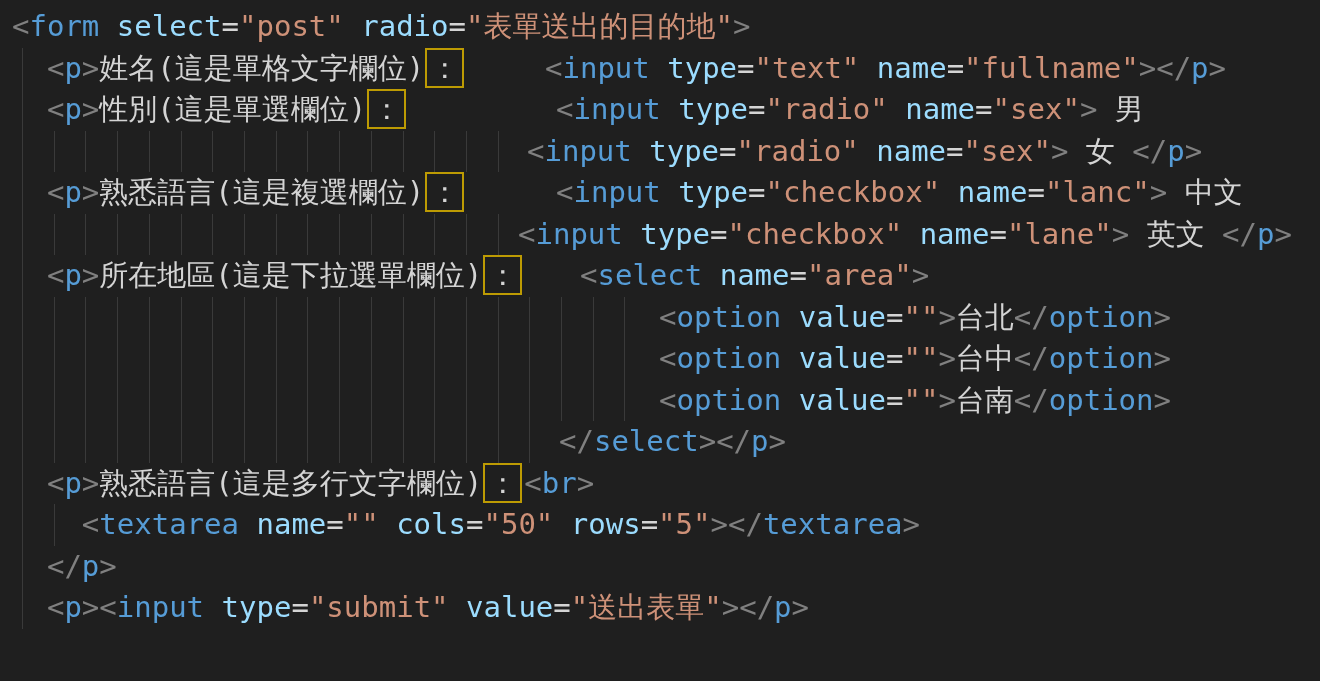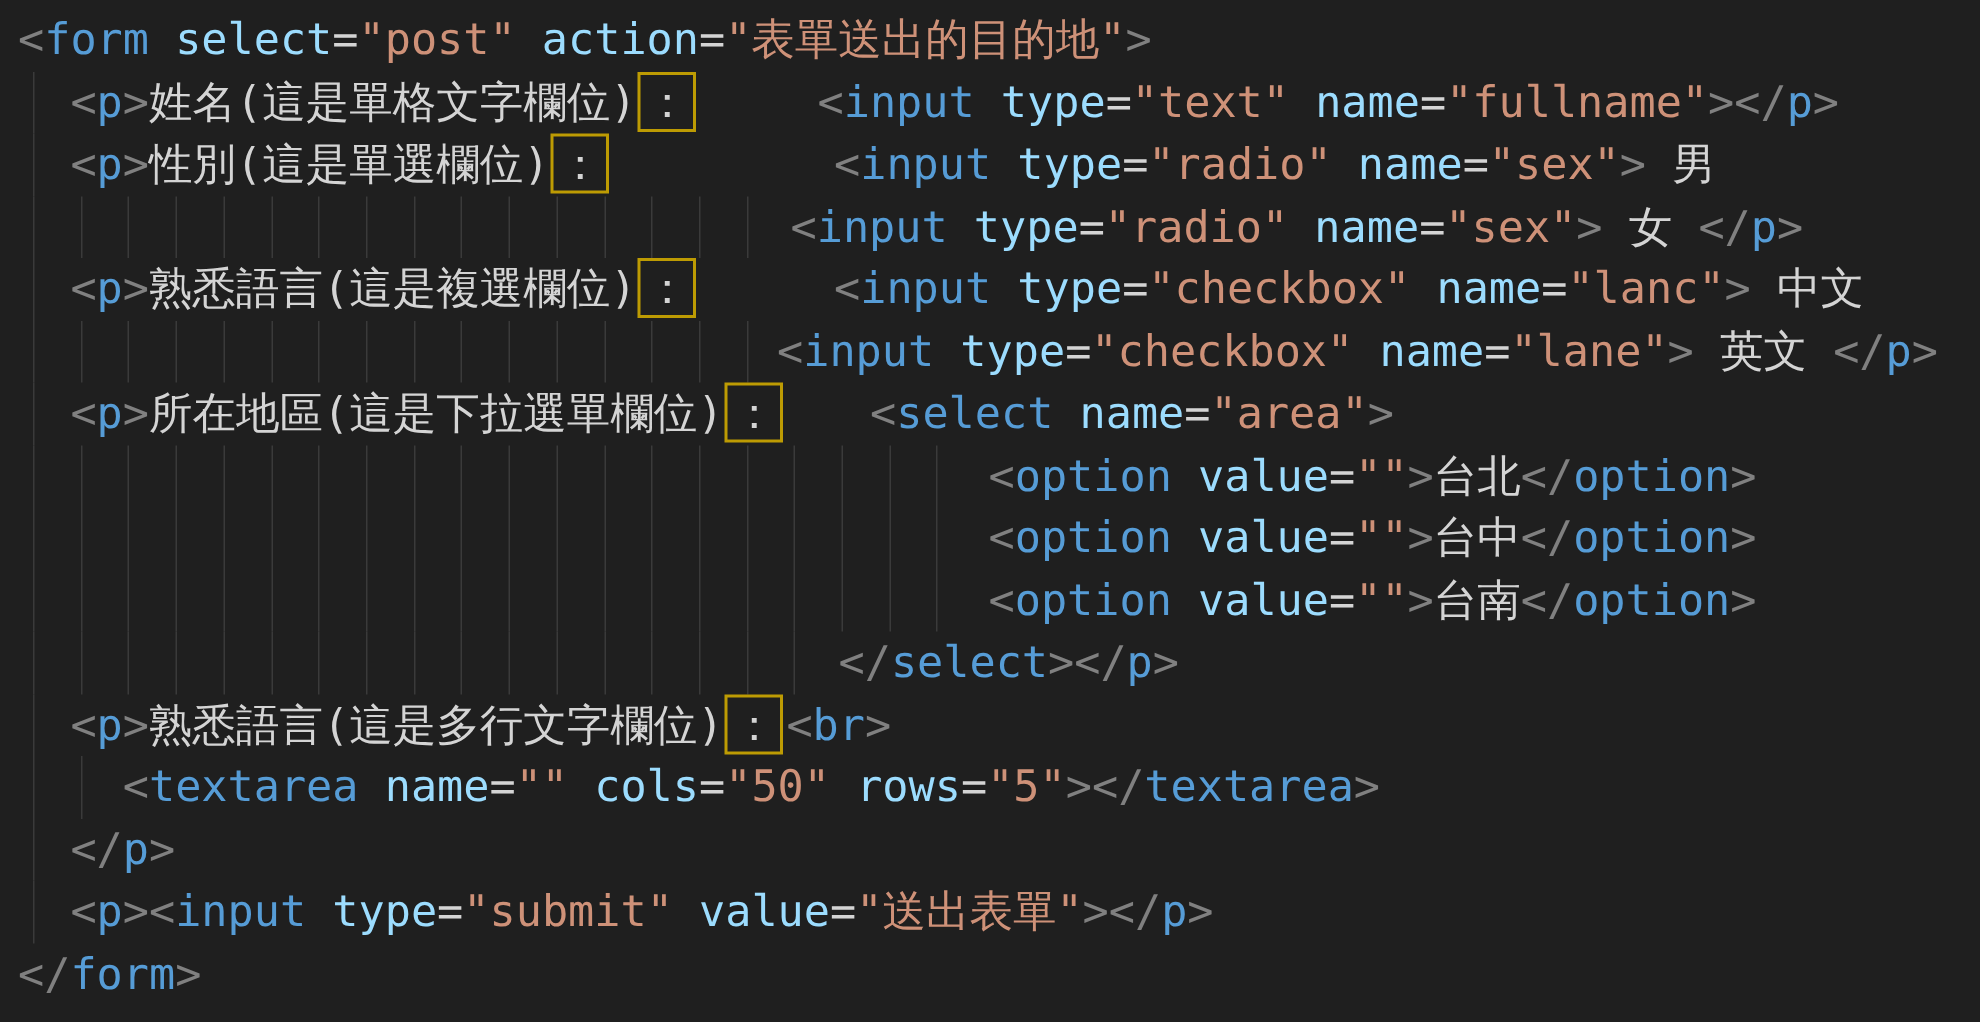--- a/index.html
+++ b/index.html
@@ -51,29 +51,28 @@
     color: var(--c-txt, #d4d4d4);
     border: 2px solid var(--c-box, #bd9b03);
     padding: 1px 3px;
     margin: 0 2px 0 1px;
   }
 </style>
 </head>
 <body>
 
 <div id="editor" style="background: rgb(31, 31, 31); --c-pl: #808080; --c-tag: #569cd6; --c-attr: #9cdcfe; --c-eq: #d4d4d4; --c-str: #ce9178; --c-txt: #d4d4d4; --c-box: #bd9b03; --c-guide: #3a3a3a;">
-    <div class="code-line"><span class="tok pl">&lt;</span><span class="tok tag">form</span><span class="tok attr"> select</span><span class="tok eq">=</span><span class="tok str">"post"</span><span class="tok attr"> action</span><span class="tok eq">=</span><span class="tok str">"表單送出的目的地"</span><span class="tok pl">&gt;</span></div>
+    <div class="code-line"><span class="tok pl">&lt;</span><span class="tok tag">form</span><span class="tok attr"> select</span><span class="tok eq">=</span><span class="tok str">"post"</span><span class="tok attr"> radio</span><span class="tok eq">=</span><span class="tok str">"表單送出的目的地"</span><span class="tok pl">&gt;</span></div>
     <div class="code-line"><div class="indent-guide" style="left: 22px;"></div><span class="tok w">  </span><span class="tok pl">&lt;</span><span class="tok tag">p</span><span class="tok pl">&gt;</span><span class="tok txt">姓名(這是單格文字欄位)</span><span class="tok box">：</span><span class="tail" style="left: 545px;"><span class="tok pl">&lt;</span><span class="tok tag">input</span><span class="tok attr"> type</span><span class="tok eq">=</span><span class="tok str">"text"</span><span class="tok attr"> name</span><span class="tok eq">=</span><span class="tok str">"fullname"</span><span class="tok pl">&gt;&lt;/</span><span class="tok tag">p</span><span class="tok pl">&gt;</span></span></div>
     <div class="code-line"><div class="indent-guide" style="left: 22px;"></div><span class="tok w">  </span><span class="tok pl">&lt;</span><span class="tok tag">p</span><span class="tok pl">&gt;</span><span class="tok txt">性別(這是單選欄位)</span><span class="tok box">：</span><span class="tail" style="left: 556px;"><span class="tok pl">&lt;</span><span class="tok tag">input</span><span class="tok attr"> type</span><span class="tok eq">=</span><span class="tok str">"radio"</span><span class="tok attr"> name</span><span class="tok eq">=</span><span class="tok str">"sex"</span><span class="tok pl">&gt;</span><span class="tok txt"> 男</span></span></div>
     <div class="code-line"><div class="indent-guide" style="left: 22px;"></div><div class="indent-guide" style="left: 54px;"></div><div class="indent-guide" style="left: 85px;"></div><div class="indent-guide" style="left: 117px;"></div><div class="indent-guide" style="left: 149px;"></div><div class="indent-guide" style="left: 181px;"></div><div class="indent-guide" style="left: 212px;"></div><div class="indent-guide" style="left: 244px;"></div><div class="indent-guide" style="left: 276px;"></div><div class="indent-guide" style="left: 307px;"></div><div class="indent-guide" style="left: 339px;"></div><div class="indent-guide" style="left: 371px;"></div><div class="indent-guide" style="left: 403px;"></div><div class="indent-guide" style="left: 434px;"></div><div class="indent-guide" style="left: 466px;"></div><div class="indent-guide" style="left: 498px;"></div><span class="tail" style="left: 527px;"><span class="tok pl">&lt;</span><span class="tok tag">input</span><span class="tok attr"> type</span><span class="tok eq">=</span><span class="tok str">"radio"</span><span class="tok attr"> name</span><span class="tok eq">=</span><span class="tok str">"sex"</span><span class="tok pl">&gt;</span><span class="tok txt"> 女 </span><span class="tok pl">&lt;/</span><span class="tok tag">p</span><span class="tok pl">&gt;</span></span></div>
     <div class="code-line"><div class="indent-guide" style="left: 22px;"></div><span class="tok w">  </span><span class="tok pl">&lt;</span><span class="tok tag">p</span><span class="tok pl">&gt;</span><span class="tok txt">熟悉語言(這是複選欄位)</span><span class="tok box">：</span><span class="tail" style="left: 556px;"><span class="tok pl">&lt;</span><span class="tok tag">input</span><span class="tok attr"> type</span><span class="tok eq">=</span><span class="tok str">"checkbox"</span><span class="tok attr"> name</span><span class="tok eq">=</span><span class="tok str">"lanc"</span><span class="tok pl">&gt;</span><span class="tok txt"> 中文</span></span></div>
     <div class="code-line"><div class="indent-guide" style="left: 22px;"></div><div class="indent-guide" style="left: 54px;"></div><div class="indent-guide" style="left: 85px;"></div><div class="indent-guide" style="left: 117px;"></div><div class="indent-guide" style="left: 149px;"></div><div class="indent-guide" style="left: 181px;"></div><div class="indent-guide" style="left: 212px;"></div><div class="indent-guide" style="left: 244px;"></div><div class="indent-guide" style="left: 276px;"></div><div class="indent-guide" style="left: 307px;"></div><div class="indent-guide" style="left: 339px;"></div><div class="indent-guide" style="left: 371px;"></div><div class="indent-guide" style="left: 403px;"></div><div class="indent-guide" style="left: 434px;"></div><div class="indent-guide" style="left: 466px;"></div><div class="indent-guide" style="left: 498px;"></div><span class="tail" style="left: 518px;"><span class="tok pl">&lt;</span><span class="tok tag">input</span><span class="tok attr"> type</span><span class="tok eq">=</span><span class="tok str">"checkbox"</span><span class="tok attr"> name</span><span class="tok eq">=</span><span class="tok str">"lane"</span><span class="tok pl">&gt;</span><span class="tok txt"> 英文 </span><span class="tok pl">&lt;/</span><span class="tok tag">p</span><span class="tok pl">&gt;</span></span></div>
     <div class="code-line"><div class="indent-guide" style="left: 22px;"></div><span class="tok w">  </span><span class="tok pl">&lt;</span><span class="tok tag">p</span><span class="tok pl">&gt;</span><span class="tok txt">所在地區(這是下拉選單欄位)</span><span class="tok box">：</span><span class="tail" style="left: 580px;"><span class="tok pl">&lt;</span><span class="tok tag">select</span><span class="tok attr"> name</span><span class="tok eq">=</span><span class="tok str">"area"</span><span class="tok pl">&gt;</span></span></div>
     <div class="code-line"><div class="indent-guide" style="left: 22px;"></div><div class="indent-guide" style="left: 54px;"></div><div class="indent-guide" style="left: 85px;"></div><div class="indent-guide" style="left: 117px;"></div><div class="indent-guide" style="left: 149px;"></div><div class="indent-guide" style="left: 181px;"></div><div class="indent-guide" style="left: 212px;"></div><div class="indent-guide" style="left: 244px;"></div><div class="indent-guide" style="left: 276px;"></div><div class="indent-guide" style="left: 307px;"></div><div class="indent-guide" style="left: 339px;"></div><div class="indent-guide" style="left: 371px;"></div><div class="indent-guide" style="left: 403px;"></div><div class="indent-guide" style="left: 434px;"></div><div class="indent-guide" style="left: 466px;"></div><div class="indent-guide" style="left: 498px;"></div><div class="indent-guide" style="left: 529px;"></div><div class="indent-guide" style="left: 561px;"></div><div class="indent-guide" style="left: 593px;"></div><div class="indent-guide" style="left: 624px;"></div><span class="tail" style="left: 659px;"><span class="tok pl">&lt;</span><span class="tok tag">option</span><span class="tok attr"> value</span><span class="tok eq">=</span><span class="tok str">""</span><span class="tok pl">&gt;</span><span class="tok txt">台北</span><span class="tok pl">&lt;/</span><span class="tok tag">option</span><span class="tok pl">&gt;</span></span></div>
     <div class="code-line"><div class="indent-guide" style="left: 22px;"></div><div class="indent-guide" style="left: 54px;"></div><div class="indent-guide" style="left: 85px;"></div><div class="indent-guide" style="left: 117px;"></div><div class="indent-guide" style="left: 149px;"></div><div class="indent-guide" style="left: 181px;"></div><div class="indent-guide" style="left: 212px;"></div><div class="indent-guide" style="left: 244px;"></div><div class="indent-guide" style="left: 276px;"></div><div class="indent-guide" style="left: 307px;"></div><div class="indent-guide" style="left: 339px;"></div><div class="indent-guide" style="left: 371px;"></div><div class="indent-guide" style="left: 403px;"></div><div class="indent-guide" style="left: 434px;"></div><div class="indent-guide" style="left: 466px;"></div><div class="indent-guide" style="left: 498px;"></div><div class="indent-guide" style="left: 529px;"></div><div class="indent-guide" style="left: 561px;"></div><div class="indent-guide" style="left: 593px;"></div><div class="indent-guide" style="left: 624px;"></div><span class="tail" style="left: 659px;"><span class="tok pl">&lt;</span><span class="tok tag">option</span><span class="tok attr"> value</span><span class="tok eq">=</span><span class="tok str">""</span><span class="tok pl">&gt;</span><span class="tok txt">台中</span><span class="tok pl">&lt;/</span><span class="tok tag">option</span><span class="tok pl">&gt;</span></span></div>
     <div class="code-line"><div class="indent-guide" style="left: 22px;"></div><div class="indent-guide" style="left: 54px;"></div><div class="indent-guide" style="left: 85px;"></div><div class="indent-guide" style="left: 117px;"></div><div class="indent-guide" style="left: 149px;"></div><div class="indent-guide" style="left: 181px;"></div><div class="indent-guide" style="left: 212px;"></div><div class="indent-guide" style="left: 244px;"></div><div class="indent-guide" style="left: 276px;"></div><div class="indent-guide" style="left: 307px;"></div><div class="indent-guide" style="left: 339px;"></div><div class="indent-guide" style="left: 371px;"></div><div class="indent-guide" style="left: 403px;"></div><div class="indent-guide" style="left: 434px;"></div><div class="indent-guide" style="left: 466px;"></div><div class="indent-guide" style="left: 498px;"></div><div class="indent-guide" style="left: 529px;"></div><div class="indent-guide" style="left: 561px;"></div><div class="indent-guide" style="left: 593px;"></div><div class="indent-guide" style="left: 624px;"></div><span class="tail" style="left: 659px;"><span class="tok pl">&lt;</span><span class="tok tag">option</span><span class="tok attr"> value</span><span class="tok eq">=</span><span class="tok str">""</span><span class="tok pl">&gt;</span><span class="tok txt">台南</span><span class="tok pl">&lt;/</span><span class="tok tag">option</span><span class="tok pl">&gt;</span></span></div>
     <div class="code-line"><div class="indent-guide" style="left: 22px;"></div><div class="indent-guide" style="left: 54px;"></div><div class="indent-guide" style="left: 85px;"></div><div class="indent-guide" style="left: 117px;"></div><div class="indent-guide" style="left: 149px;"></div><div class="indent-guide" style="left: 181px;"></div><div class="indent-guide" style="left: 212px;"></div><div class="indent-guide" style="left: 244px;"></div><div class="indent-guide" style="left: 276px;"></div><div class="indent-guide" style="left: 307px;"></div><div class="indent-guide" style="left: 339px;"></div><div class="indent-guide" style="left: 371px;"></div><div class="indent-guide" style="left: 403px;"></div><div class="indent-guide" style="left: 434px;"></div><div class="indent-guide" style="left: 466px;"></div><div class="indent-guide" style="left: 498px;"></div><div class="indent-guide" style="left: 529px;"></div><span class="tail" style="left: 559px;"><span class="tok pl">&lt;/</span><span class="tok tag">select</span><span class="tok pl">&gt;&lt;/</span><span class="tok tag">p</span><span class="tok pl">&gt;</span></span></div>
     <div class="code-line"><div class="indent-guide" style="left: 22px;"></div><span class="tok w">  </span><span class="tok pl">&lt;</span><span class="tok tag">p</span><span class="tok pl">&gt;</span><span class="tok txt">熟悉語言(這是多行文字欄位)</span><span class="tok box">：</span><span class="tok pl">&lt;</span><span class="tok tag">br</span><span class="tok pl">&gt;</span></div>
     <div class="code-line"><div class="indent-guide" style="left: 22px;"></div><div class="indent-guide" style="left: 54px;"></div><span class="tok w">    </span><span class="tok pl">&lt;</span><span class="tok tag">textarea</span><span class="tok attr"> name</span><span class="tok eq">=</span><span class="tok str">""</span><span class="tok attr"> cols</span><span class="tok eq">=</span><span class="tok str">"50"</span><span class="tok attr"> rows</span><span class="tok eq">=</span><span class="tok str">"5"</span><span class="tok pl">&gt;&lt;/</span><span class="tok tag">textarea</span><span class="tok pl">&gt;</span></div>
     <div class="code-line"><div class="indent-guide" style="left: 22px;"></div><span class="tok w">  </span><span class="tok pl">&lt;/</span><span class="tok tag">p</span><span class="tok pl">&gt;</span></div>
     <div class="code-line"><div class="indent-guide" style="left: 22px;"></div><span class="tok w">  </span><span class="tok pl">&lt;</span><span class="tok tag">p</span><span class="tok pl">&gt;&lt;</span><span class="tok tag">input</span><span class="tok attr"> type</span><span class="tok eq">=</span><span class="tok str">"submit"</span><span class="tok attr"> value</span><span class="tok eq">=</span><span class="tok str">"送出表單"</span><span class="tok pl">&gt;&lt;/</span><span class="tok tag">p</span><span class="tok pl">&gt;</span></div>
-    <div class="code-line"><span class="tok pl">&lt;/</span><span class="tok tag">form</span><span class="tok pl">&gt;</span></div>
   </div>
 
 </body></html>

